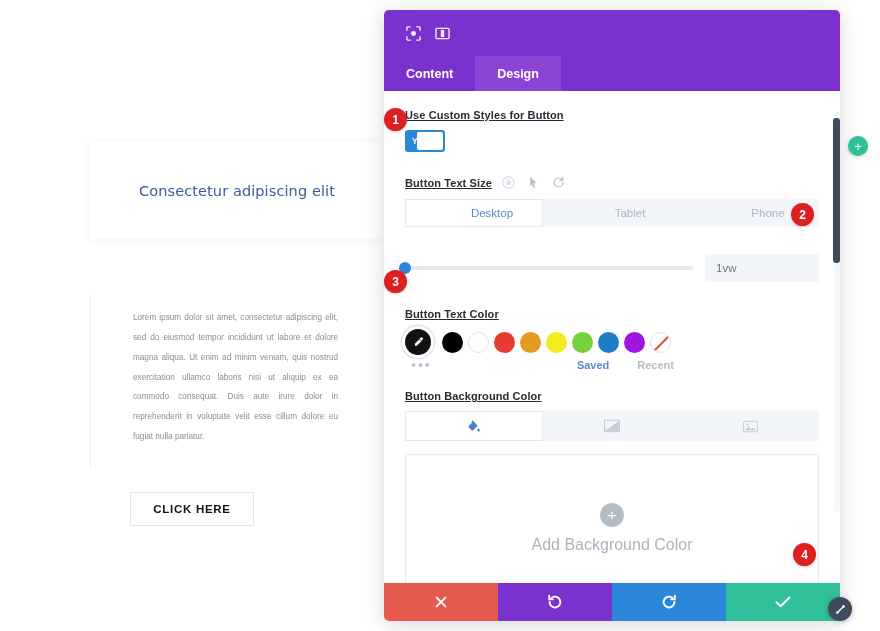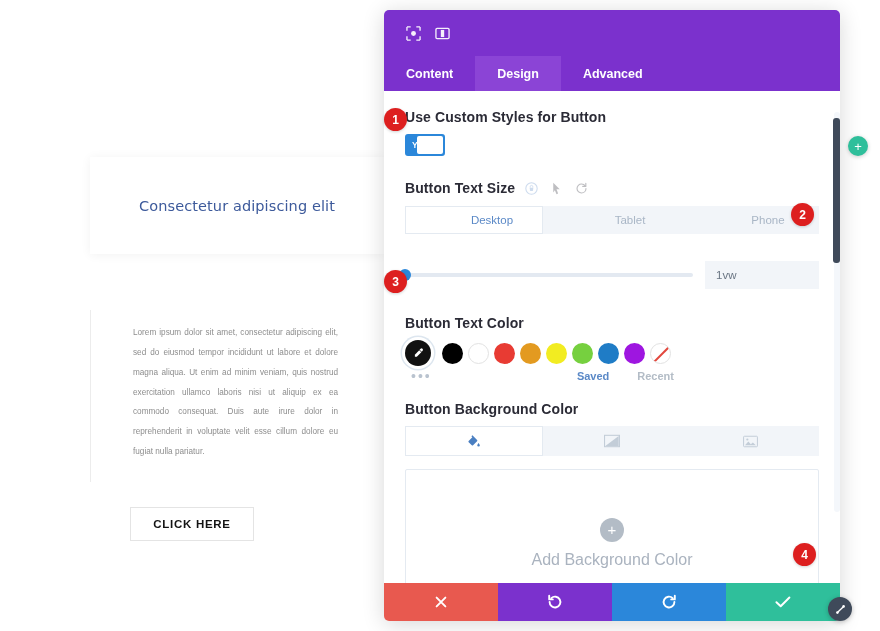--- a/index.html
+++ b/index.html
@@ -8,21 +8,21 @@
     width: 880px; height: 631px;
     overflow: hidden;
     background: #ffffff;
     font-family: "Liberation Sans", sans-serif;
   }
 
   #root { position: relative; width: 880px; height: 631px; background:#ffffff; }
 
   
   .page-canvas {
-    position: absolute; left: 0; top: 15px; width: 384px; height: 463px;
+    position: absolute; left: 0; top: 0; width: 384px; height: 463px;
     background: #ffffff;
   }
   .hero-card {
     position: absolute; left: 90px; top: 142px; width: 294px; height: 97px;
     background: #ffffff;
     box-shadow: 0 1px 10px rgba(0,0,0,0.055);
     display: flex; align-items: center; justify-content: center;
   }
   .hero-text {
     color: #3d5a9b;
@@ -97,22 +97,22 @@
     background: transparent;
   }
   .tab.active { background: #8b44d6; }
 
   .modal-body {
     flex: 1 1 auto; position: relative; overflow: hidden;
     background: #ffffff; padding: 18px 21px 0 21px;
   }
 
   .field-label {
-    font-size: 14px; font-weight: bold; color: #2b2b36;
-    margin-bottom: 9px; letter-spacing: 0.1px;
+    font-size: 11px; font-weight: bold; color: #2b2b36;
+    margin-bottom: 9px; letter-spacing: 0.1px; text-decoration: underline;
   }
   .field-label-row { display: flex; align-items: center; gap: 10px; margin-bottom: 10px; }
   .field-label-row .field-label { margin-bottom: 0; }
   .mini-icons { display: flex; align-items: center; gap: 13px; }
   .mini-icon { opacity: 0.30; display:flex; align-items:center; cursor:pointer; }
 
   
   .toggle {
     display: inline-flex; align-items: center;
     background: #2b87da; border: 2px solid #2b87da;
@@ -286,21 +286,20 @@
             <rect x="1" y="2.5" width="14" height="11" rx="1.2" stroke="#ffffff" stroke-width="1.4" fill="none"></rect>
             <rect x="6.2" y="4.2" width="3.6" height="7.6" fill="#ffffff"></rect>
           </svg>
         </span>
       </div>
     </div>
 
     <div class="modal-tabs">
       <div class="tab">Content</div>
       <div class="tab active">Design</div>
-      <div class="tab">Advanced</div>
     </div>
 
     <div class="modal-body">
 
       
       <div class="field-label">Use Custom Styles for Button</div>
       <div class="toggle">
         <span class="yes">YES</span>
         <span class="knob"></span>
       </div>

